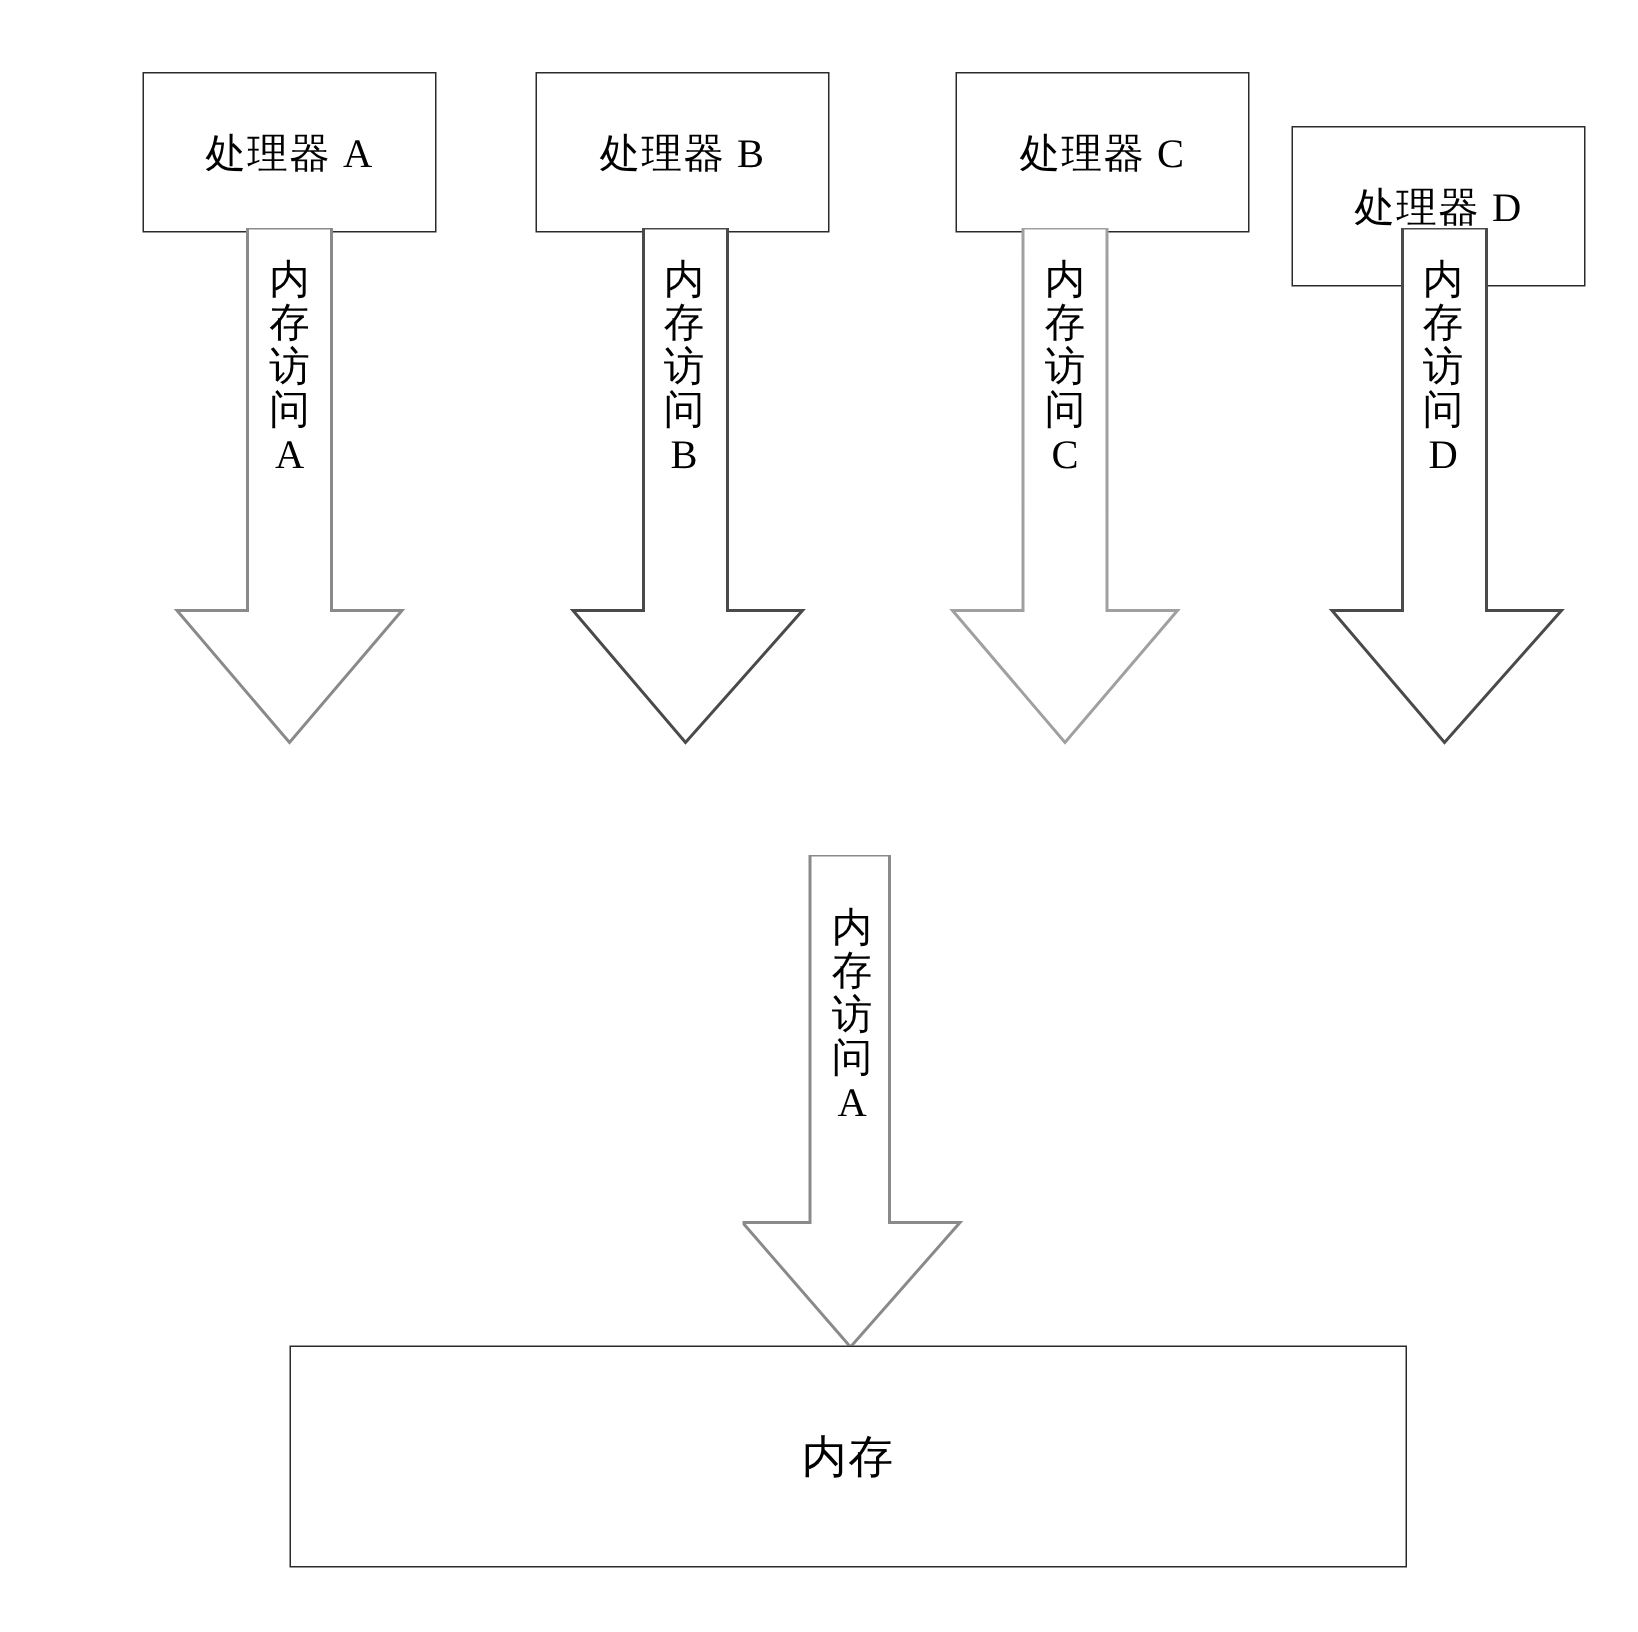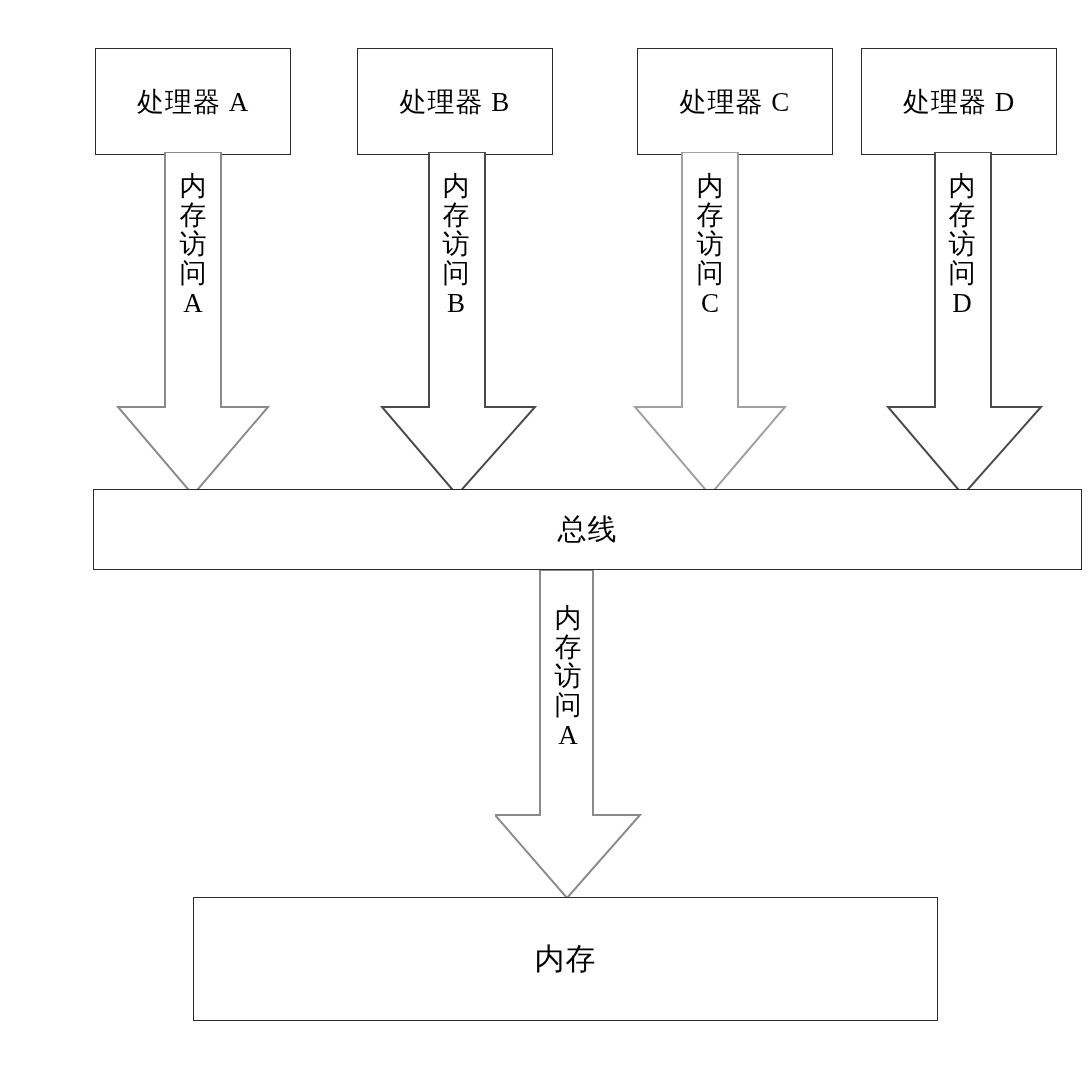--- a/index.html
+++ b/index.html
@@ -31,34 +31,34 @@
     letter-spacing: 1px;
   }
   .proc-box {
     width: 196px;
     height: 107px;
     top: 48px;
   }
   #proc-a { left: 95px; }
   #proc-b { left: 357px; align-items: center; }
   #proc-c { left: 637px; }
-  #proc-d { left: 861px; }
+  #proc-d { left: 861px; margin-top: 36px; }
 
   #bus-box {
     left: 93px;
     top: 489px;
     width: 989px;
     height: 81px;
     font-size: 29px;
   }
   #memory-box {
     left: 193px;
     top: 897px;
     width: 745px;
-    height: 124px;
+    height: 148px;
     font-size: 30px;
   }
 
   .arrow {
     position: absolute;
   }
   .arrow svg {
     display: block;
   }
 
@@ -137,23 +137,20 @@
     </svg>
   </div>
   <div class="arrow-label" style="left:942px; top:172px;">
     <span>内</span>
     <span>存</span>
     <span>访</span>
     <span>问</span>
     <span>D</span>
   </div>
 
-  <div class="box" id="bus-box">
-    <span>总线</span>
-  </div>
 
   <div class="arrow" style="left:495px; top:570px;">
     <svg width="150" height="330" viewBox="0 0 150 330">
       <polygon points="45,0 98,0 98,245 145,245 72,328 0,245 45,245" fill="#ffffff" stroke="#8a8a8a" stroke-width="2"></polygon>
     </svg>
   </div>
   <div class="arrow-label" style="left:548px; top:604px;">
     <span>内</span>
     <span>存</span>
     <span>访</span>

